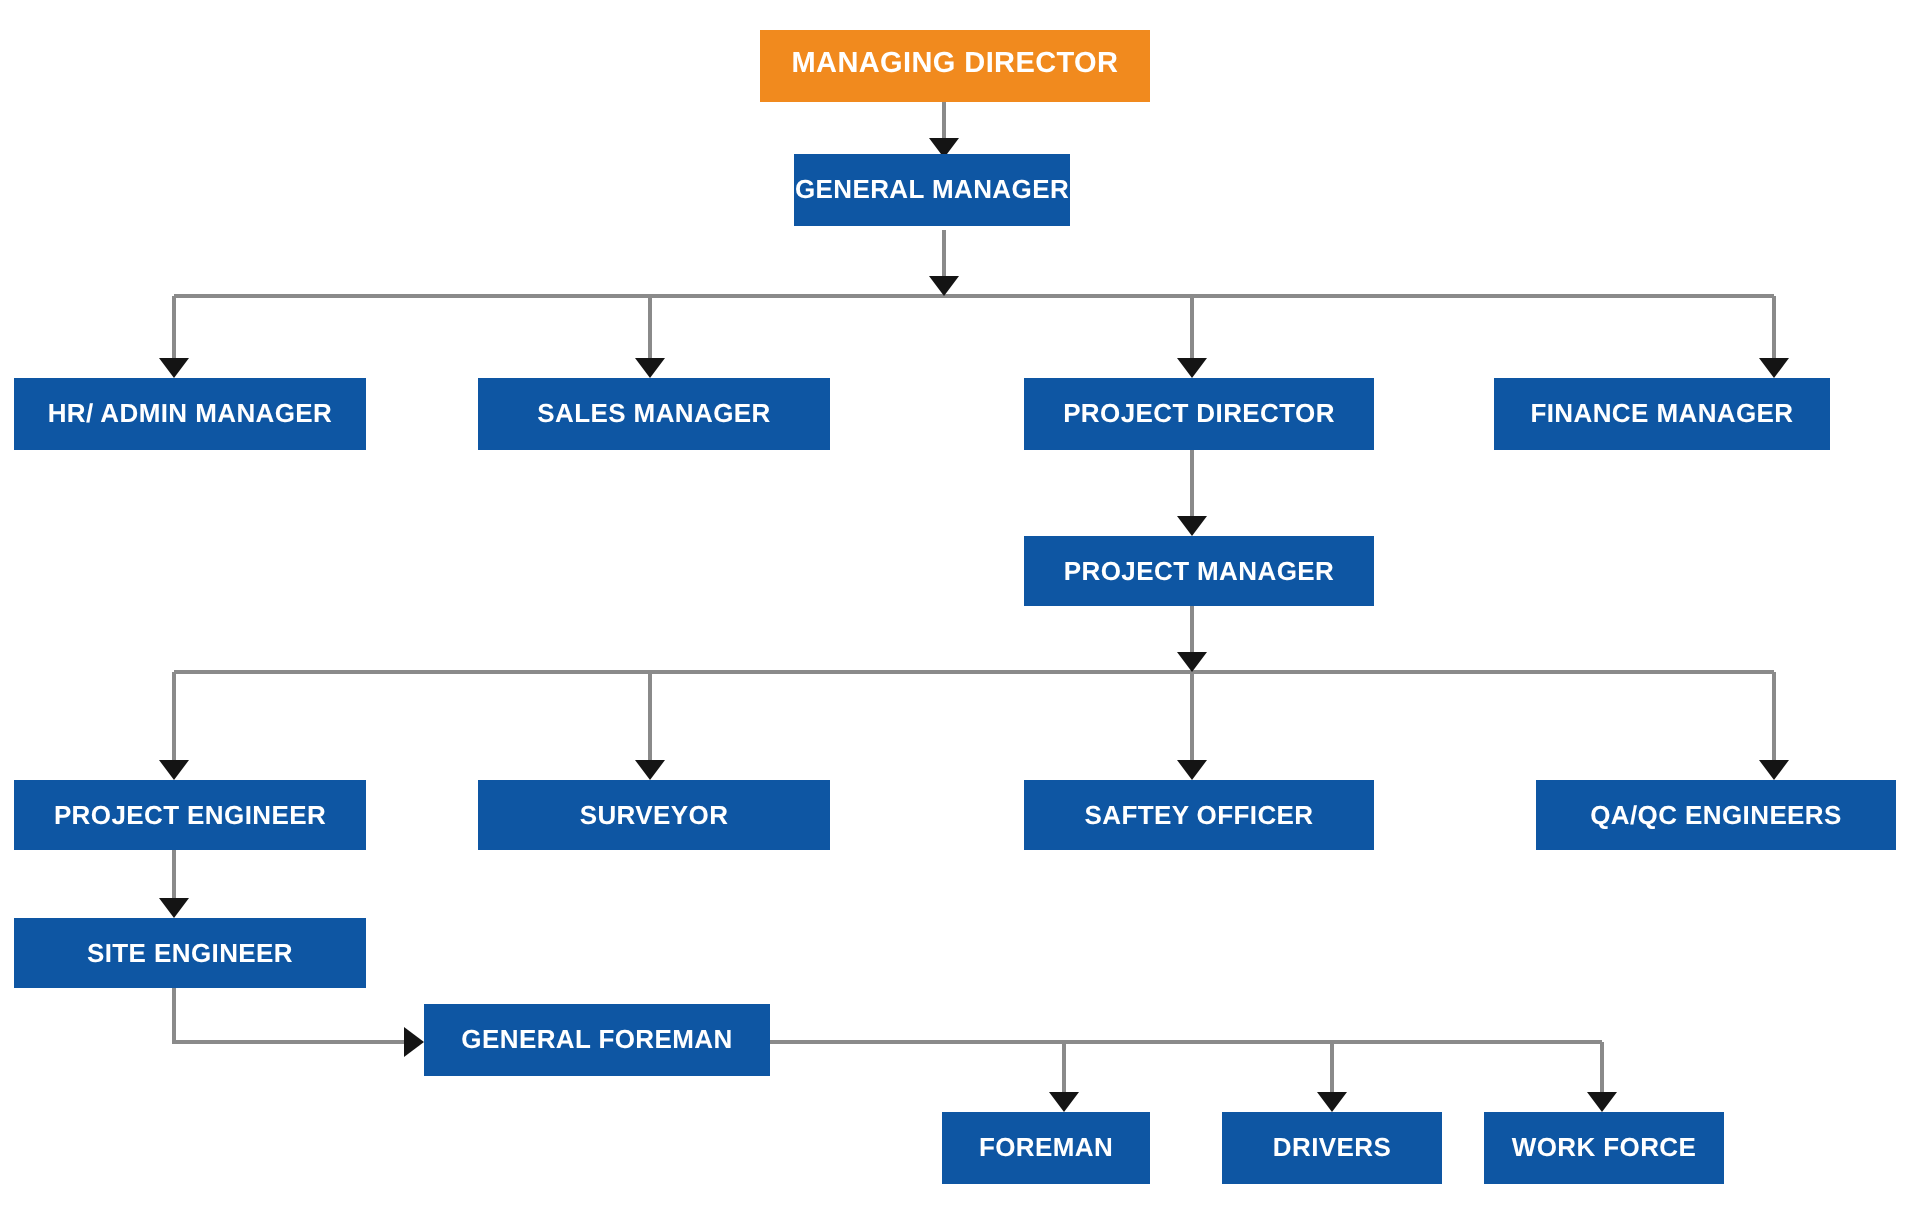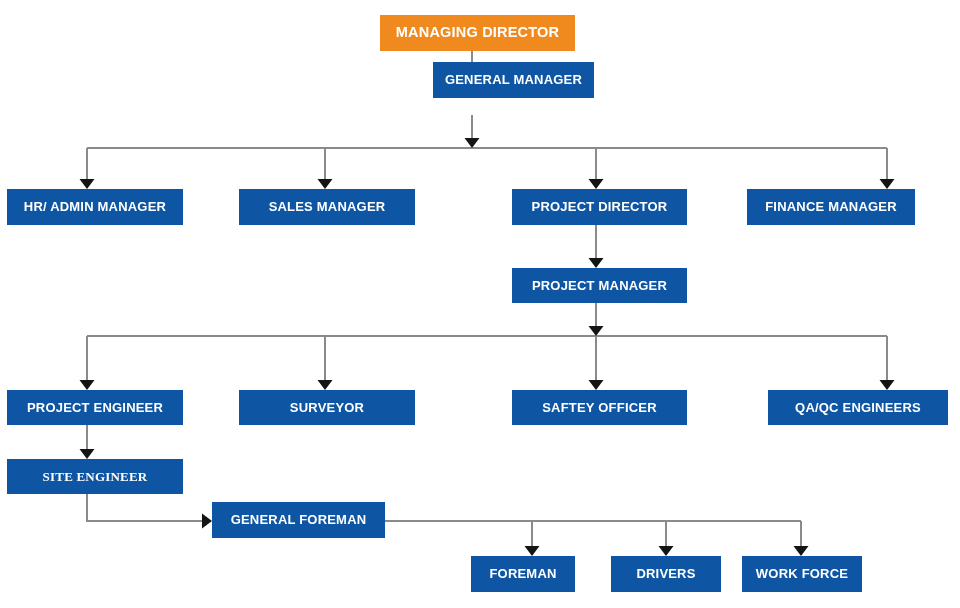--- a/index.html
+++ b/index.html
@@ -26,31 +26,31 @@
     font-size: 13px;
     letter-spacing: .2px;
     text-align: center;
     line-height: 1.05;
     white-space: nowrap;
   }
   .node--orange { background: var(--orange, #F18A1E); font-size: 14.5px; }
 
   
   .n-md      { left: 380px; top: 15px;  width: 195px; height: 36px; }
-  .n-gm      { left: 397px; top: 62px;  width: 161px; height: 36px; margin-left: 36px; }
+  .n-gm      { left: 397px; top: 77px;  width: 138px; height: 36px; }
   .n-hr      { left: 7px;   top: 189px; width: 176px; height: 36px; }
   .n-sales   { left: 239px; top: 189px; width: 176px; height: 36px; }
   .n-pd      { left: 512px; top: 189px; width: 175px; height: 36px; }
   .n-fin     { left: 747px; top: 189px; width: 168px; height: 36px; }
   .n-pm      { left: 512px; top: 268px; width: 175px; height: 35px; }
   .n-pe      { left: 7px;   top: 390px; width: 176px; height: 35px; }
   .n-surv    { left: 239px; top: 390px; width: 176px; height: 35px; }
   .n-safety  { left: 512px; top: 390px; width: 175px; height: 35px; }
   .n-qaqc    { left: 768px; top: 390px; width: 180px; height: 35px; }
-  .n-site    { left: 7px;   top: 459px; width: 176px; height: 35px; font-family: Liberation Serif, serif; }
+  .n-site    { left: 7px;   top: 459px; width: 176px; height: 35px; }
   .n-gf      { left: 212px; top: 502px; width: 173px; height: 36px; }
   .n-foreman { left: 471px; top: 556px; width: 104px; height: 36px; }
   .n-drivers { left: 611px; top: 556px; width: 110px; height: 36px; }
   .n-wf      { left: 742px; top: 556px; width: 120px; height: 36px; }
 </style>
 </head>
 <body>
 
 <div id="canvas">
 

